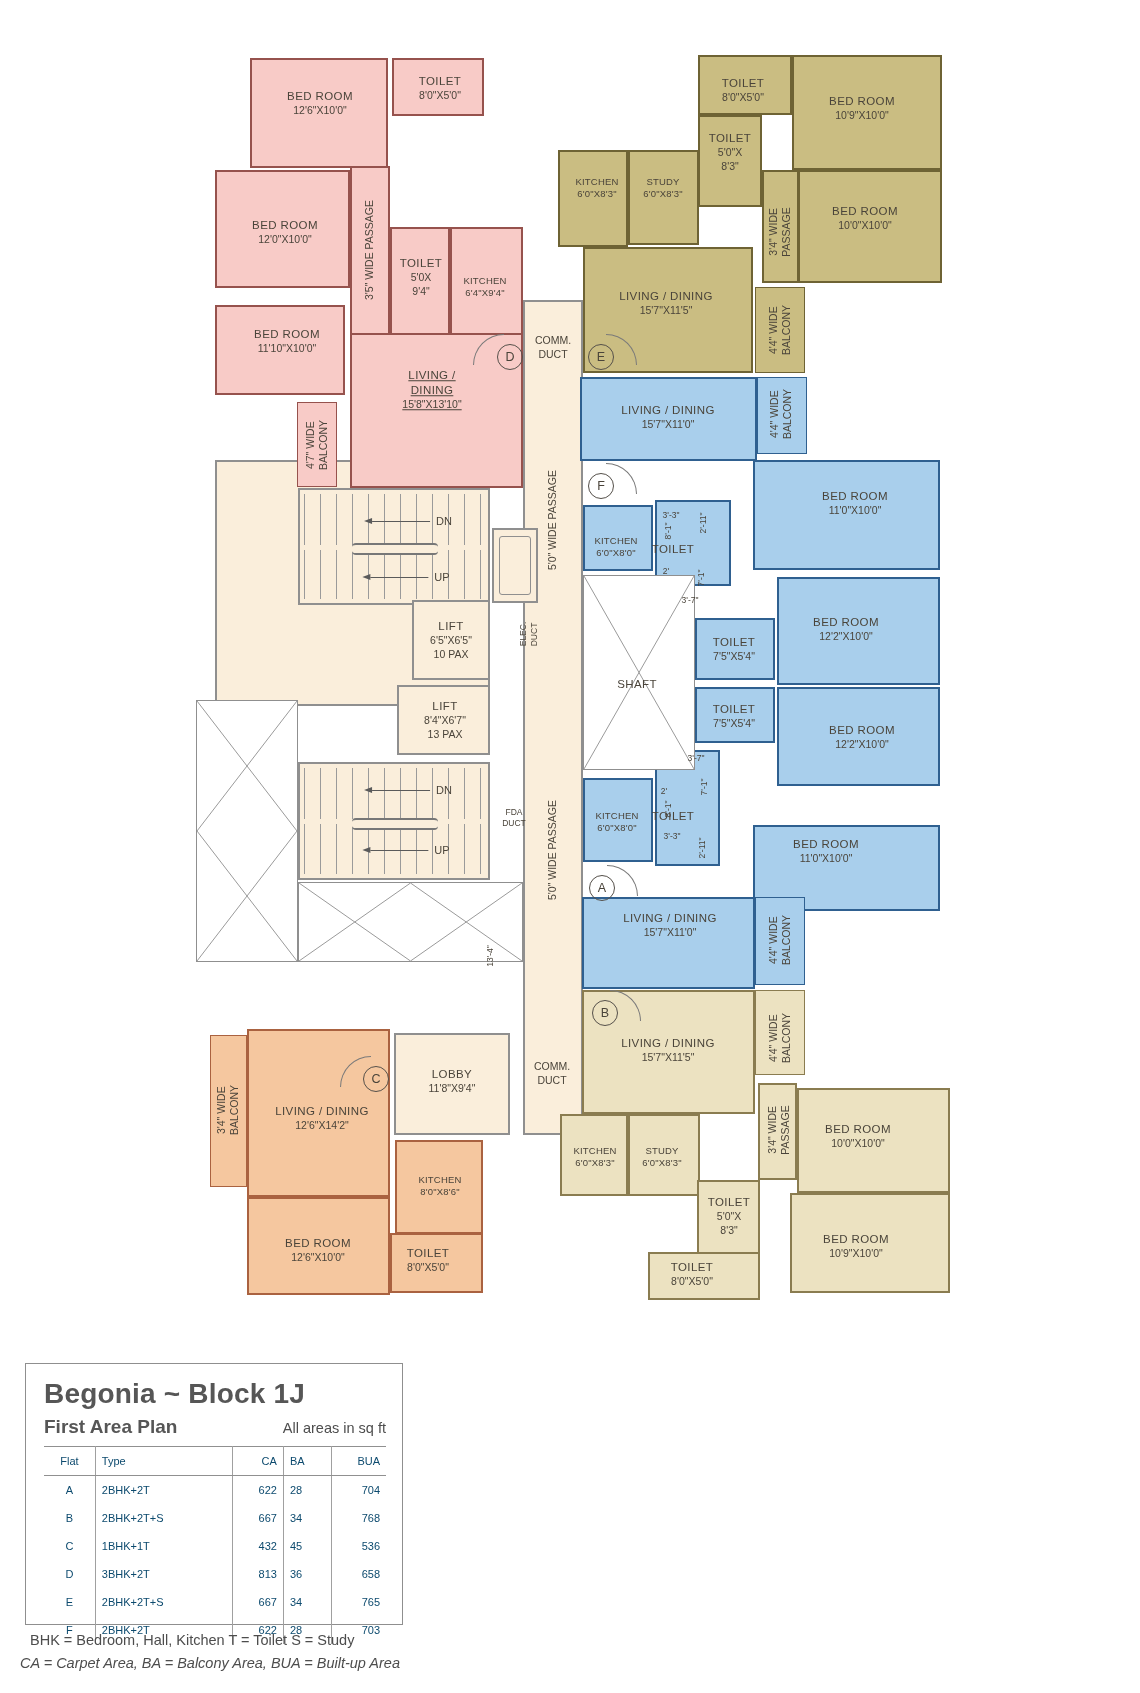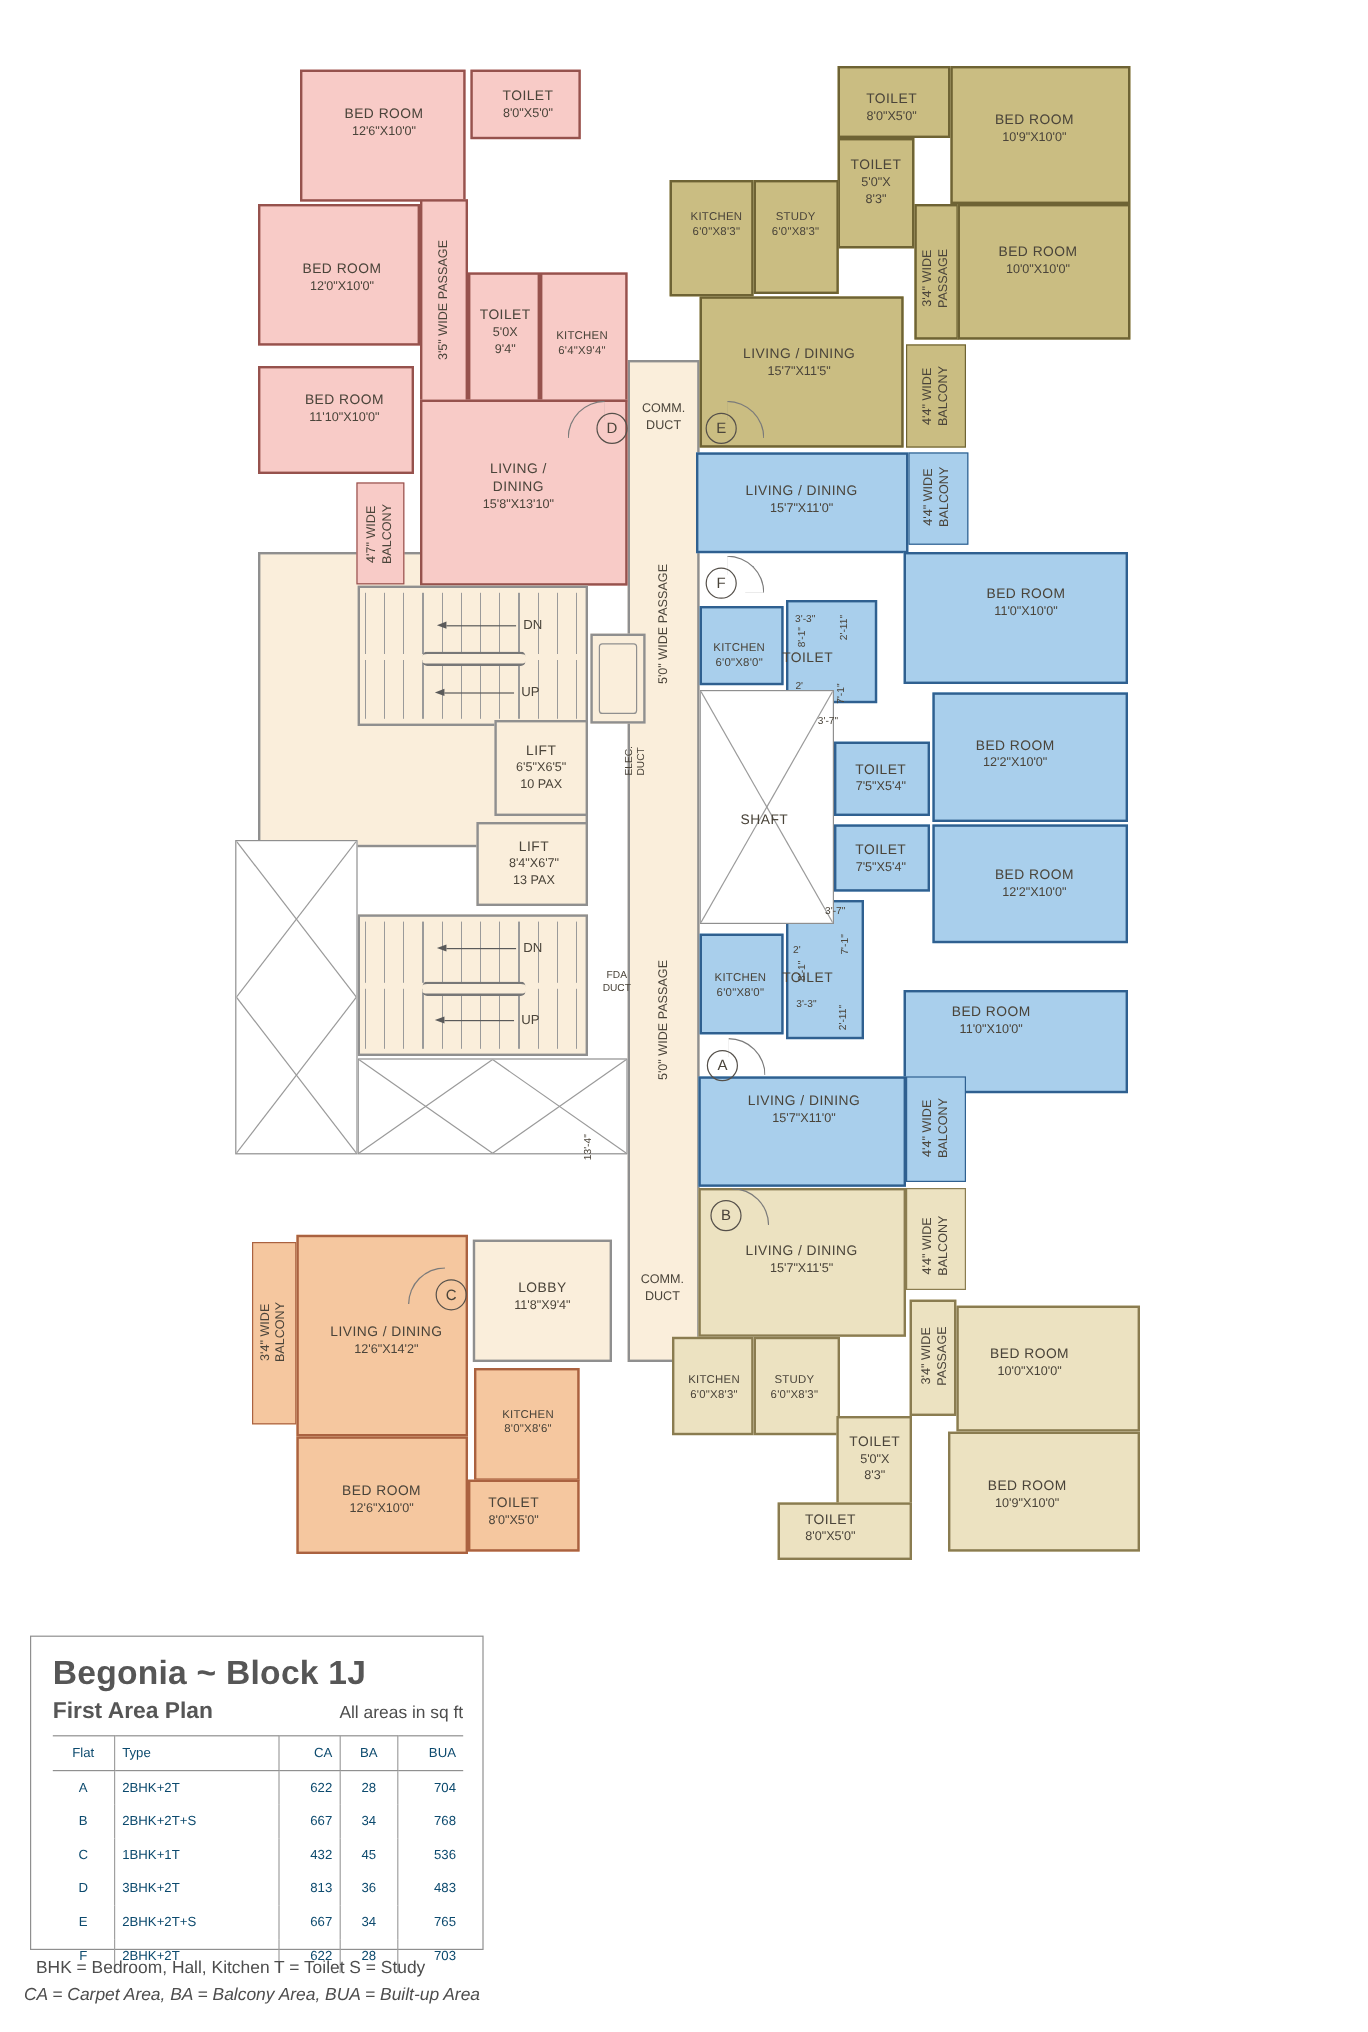--- a/index.html
+++ b/index.html
@@ -41,21 +41,21 @@
   .ltitle{font-size:28px;font-weight:600;color:#565656;letter-spacing:.2px;}
   .lsub{display:flex;justify-content:space-between;align-items:baseline;margin-top:6px;}
   .lsub .a{font-size:19px;font-weight:600;color:#565656;}
   .lsub .b{font-size:14.5px;color:#4d4d4d;}
   table.areas{border-collapse:collapse;width:100%;margin-top:8px;font-size:11px;color:#0c4a6e;}
   table.areas th, table.areas td{padding:3px 6px;height:22px;font-weight:normal;}
   table.areas thead th{border-top:1px solid #909090;border-bottom:1px solid #909090;}
   .cflat{text-align:center;width:15%;border-right:1px solid #a0a0a0;}
   .ctype{text-align:left;width:40%;border-right:1px solid #a0a0a0;padding-left:12px;}
   .cca{text-align:right;width:15%;border-right:1px solid #a0a0a0;}
-  .cba{text-align:center;width:14%;border-right:1px solid #a0a0a0;}
+  .cba{text-align:left;width:14%;border-right:1px solid #a0a0a0;}
   .cbua{text-align:right;width:16%;}
   .fnote{position:absolute;left:20px;font-size:14.5px;color:#4d4d4d;}
 </style>
 </head>
 <body>
 
 <div class="plan">
 
   <div class="room core" style="left:523px;top:300px;width:60px;height:835px;"></div>
   <div class="room core" style="left:215px;top:460px;width:275px;height:246px;"></div>
@@ -199,21 +199,21 @@
   <div class="lbl" style="left:485px;top:287px;">
     <div class="s3">KITCHEN</div>
     <div class="s3">6'4"X9'4"</div>
   </div>
   <div class="lbl" style="left:287px;top:341px;">
     <div class="s1">BED ROOM</div>
     <div class="s2">11'10"X10'0"</div>
   </div>
   <div class="vlbl s2" style="left:317px;top:445px;">4'7" WIDE
 BALCONY</div>
-  <div class="lbl" style="left:432px;top:406px;">
+  <div class="lbl" style="left:432px;top:390px;text-decoration:underline;">
     <div class="s1">LIVING /</div>
     <div class="s1">DINING</div>
     <div class="s2">15'8"X13'10"</div>
   </div>
 
   <div class="lbl" style="left:743px;top:90px;">
     <div class="s1">TOILET</div>
     <div class="s2">8'0"X5'0"</div>
   </div>
   <div class="lbl" style="left:862px;top:108px;">
@@ -444,21 +444,21 @@
           <td class="ctype">1BHK+1T</td>
           <td class="cca">432</td>
           <td class="cba">45</td>
           <td class="cbua">536</td>
         </tr>
         <tr>
           <td class="cflat">D</td>
           <td class="ctype">3BHK+2T</td>
           <td class="cca">813</td>
           <td class="cba">36</td>
-          <td class="cbua">483</td>
+          <td class="cbua">658</td>
         </tr>
         <tr>
           <td class="cflat">E</td>
           <td class="ctype">2BHK+2T+S</td>
           <td class="cca">667</td>
           <td class="cba">34</td>
           <td class="cbua">765</td>
         </tr>
         <tr>
           <td class="cflat">F</td>

